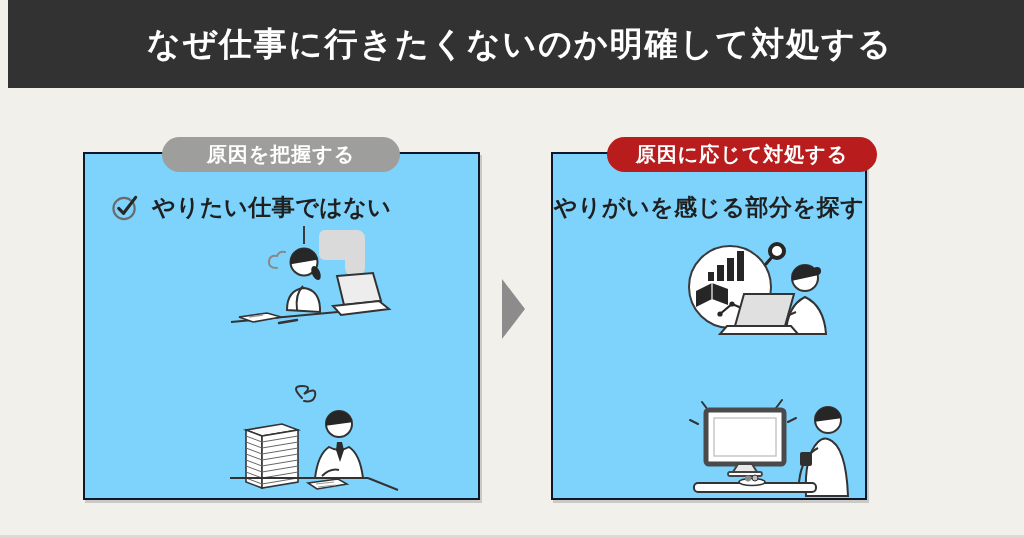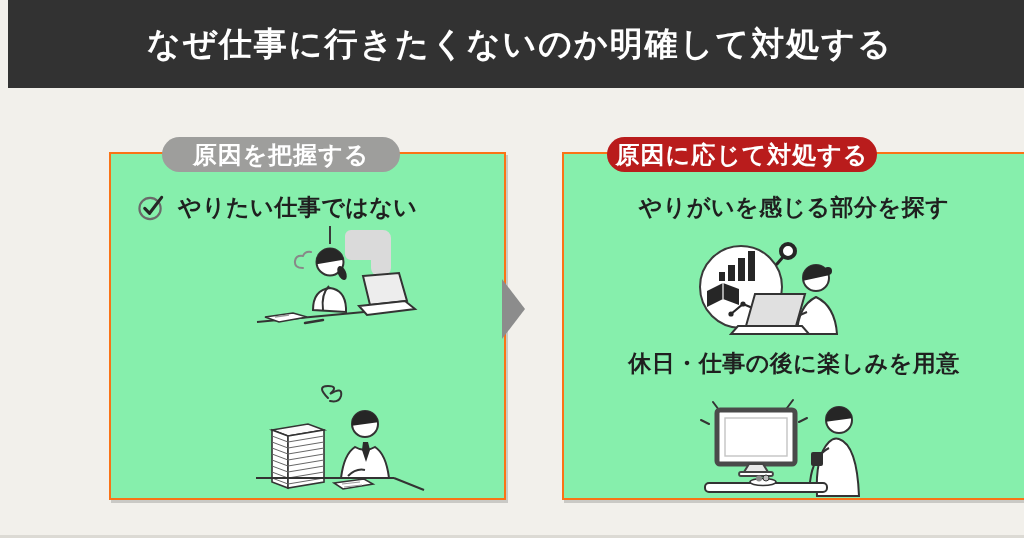--- a/index.html
+++ b/index.html
@@ -3,25 +3,25 @@
 <meta charset="utf-8">
 <style>
   * { margin:0; padding:0; box-sizing:border-box; }
   html,body { width:1024px; height:538px; }
   body { font-family:"Liberation Sans","DejaVu Sans",sans-serif; }
   .canvas { position:relative; width:1024px; height:538px; overflow:hidden; background:#f2f0eb; }
 
   .header { position:absolute; left:8px; top:0; width:1024px; height:88px; display:flex; align-items:center; justify-content:center; }
   .header-title { color:#fff; font-size:33px; font-weight:bold; letter-spacing:2px; }
 
-  .panel { position:absolute; top:152px; width:397px; height:348px; background:#86efac; border:2px solid #f97316; box-shadow:2px 3px 0 rgba(130,130,125,.35);margin-left:26px; }
+  .panel { position:absolute; top:152px; width:397px; height:348px; background:#7dd3fc; border:2px solid #0f172a; box-shadow:2px 3px 0 rgba(130,130,125,.35); }
   .panel.left { left:83px; }
-  .panel.right { left:536px; width:464px; }
+  .panel.right { left:551px; width:316px; }
 
-  .pill { position:absolute; top:137px; height:35px; border-radius:18px; display:flex; align-items:center; justify-content:center; color:#fff; font-size:24px; font-weight:bold; letter-spacing:1px; z-index:3; }
+  .pill { position:absolute; top:137px; height:35px; border-radius:18px; display:flex; align-items:center; justify-content:center; color:#fff; font-size:20px; font-weight:bold; letter-spacing:1px; z-index:3; }
   .pill.left { left:162px; width:238px; }
   .pill.right { left:607px; width:270px; }
 
   .arrow { position:absolute; left:502px; top:279px; width:0; height:0; border-top:30px solid transparent; border-bottom:30px solid transparent; border-left:23px solid #8c8c8c; }
 
   .item-row { position:absolute; left:26px; display:flex; align-items:center; gap:12px; }
   .check { width:29px; height:29px; flex:0 0 auto; }
   .item-text { font-size:23px; font-weight:bold; color:#1f1f1f; letter-spacing:.5px; white-space:nowrap; }
   .item-text.centered { position:absolute; left:0; width:100%; text-align:center; }
 
@@ -105,21 +105,20 @@
       <path d="M124,44 a13,13 0 0 1 26,0 z" fill="#262626" transform="rotate(-12 137 44)"></path>
       <circle cx="149" cy="37" r="4" fill="#262626"></circle>
       <path d="M118,100 q1,-28 19,-37 q19,9 21,37 z" fill="#fff" stroke="#333" stroke-width="2"></path>
       <path d="M128,78 q-10,4 -19,9" stroke="#333" stroke-width="2" fill="none"></path>
       <path d="M76,60 L126,60 L117,92 L67,92 Z" fill="#e0e0e0" stroke="#333" stroke-width="2"></path>
       <path d="M59,92 L123,92 L130,100 L52,100 Z" fill="#fff" stroke="#333" stroke-width="2"></path>
       <circle cx="109" cy="17" r="7" fill="#fff" stroke="#262626" stroke-width="4"></circle>
       <line x1="104" y1="23" x2="98" y2="30" stroke="#262626" stroke-width="3" stroke-linecap="round"></line>
     </svg>
 
-    <div class="item-text centered" style="top:194px;">休日・仕事の後に楽しみを用意</div>
 
     <svg class="illus" style="left:125px; top:234px;" width="195" height="112" viewBox="0 0 195 112">
       <path d="M24,14 L30,22 M12,32 L20,36 M104,12 L98,20 M118,30 L110,34" stroke="#333" stroke-width="2" stroke-linecap="round"></path>
       <rect x="28" y="22" width="78" height="54" rx="3" fill="#fff" stroke="#4a4a4a" stroke-width="5"></rect>
       <rect x="36" y="30" width="62" height="38" fill="#fff" stroke="#c4c4c4" stroke-width="1.4"></rect>
       <path d="M60,76 h14 l5,8 h-24 z" fill="#e8e8e8" stroke="#444" stroke-width="2"></path>
       <rect x="50" y="84" width="34" height="4" rx="2" fill="#fff" stroke="#444" stroke-width="1.8"></rect>
       <circle cx="150" cy="32" r="13" fill="#fff" stroke="#333" stroke-width="2"></circle>
       <path d="M137,32 a13,13 0 0 1 26,0 z" fill="#262626" transform="rotate(-8 150 32)"></path>
       <path d="M128,108 q-2,-40 12,-54 q5,-5 10,-3 q18,6 20,57 z" fill="#fff" stroke="#333" stroke-width="2"></path>

